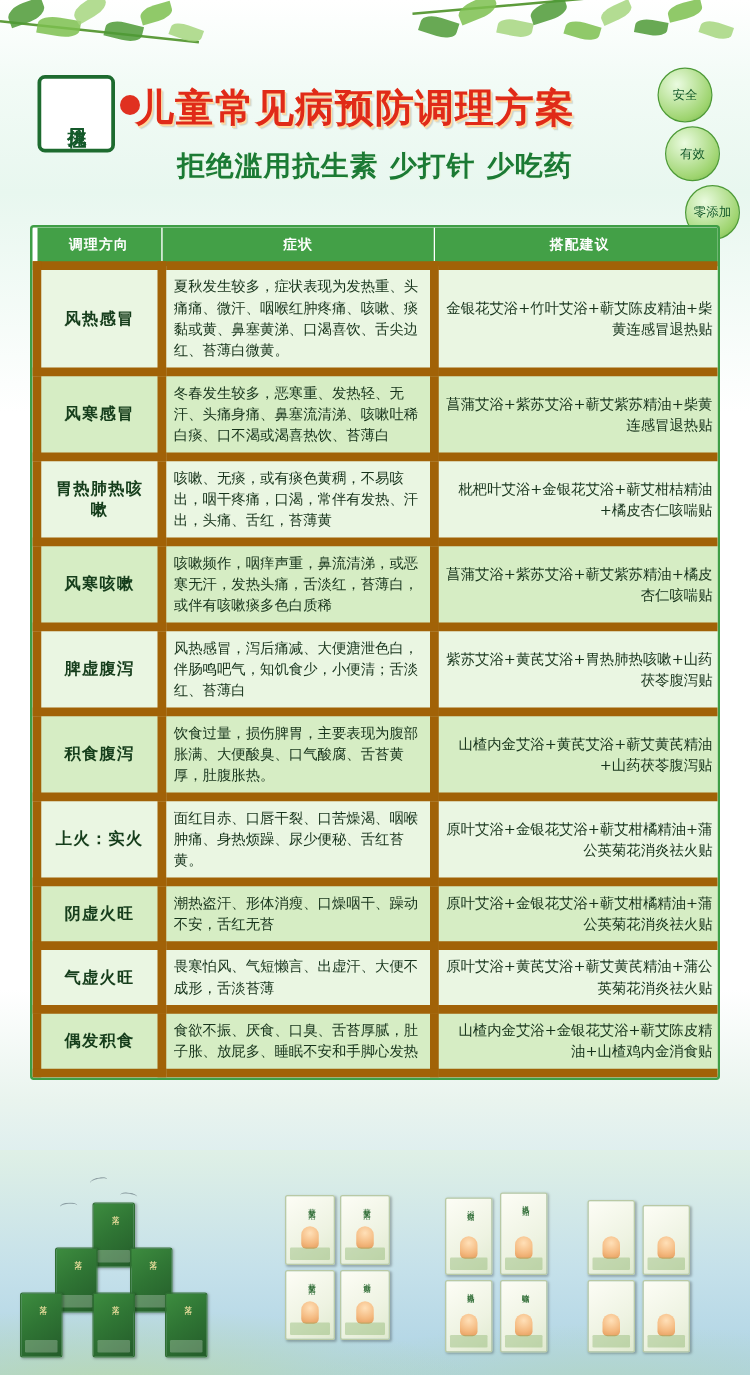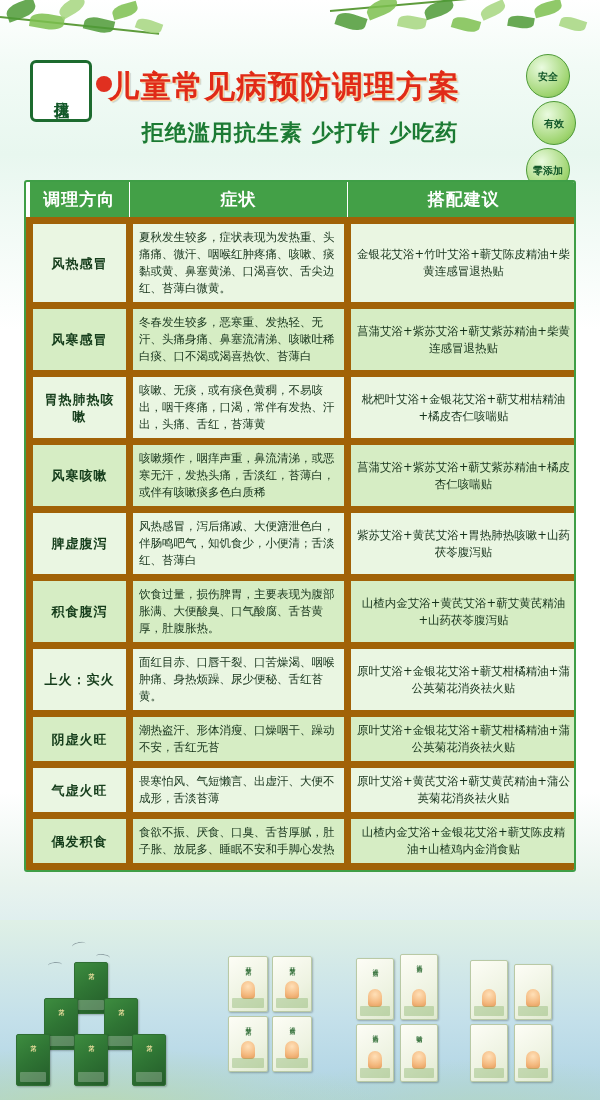--- a/index.html
+++ b/index.html
@@ -105,51 +105,51 @@
     gap: 3px;
   }
   .badge {
     width: 44px; height: 44px;
     margin-left: 7px;
     border-radius: 50%;
     background: radial-gradient(circle at 35% 30%, #eafbe0, #9ed46f 70%, #6fae45 100%);
     border: 1.5px solid #4d9a36;
     color: #14592a;
     font-size: 10px;
-    font-weight: bold;
+    font-weight: normal;
     display: flex;
     align-items: center;
     justify-content: center;
     line-height: 11px;
     text-align: center;
     letter-spacing: 0;
   }
   .badge:nth-child(1) { margin-left: 2px; }
   .badge:nth-child(2) { margin-left: 8px; }
-  .badge:nth-child(3) { margin-left: 2px; }
+  .badge:nth-child(3) { margin-left: 24px; }
 
   
   .table-wrap {
     position: absolute;
     top: 180px; left: 24px;
     width: 552px;
     border: 2px solid #3f9e46;
     border-radius: 3px;
     background: #ffffff;
     overflow: hidden;
   }
   table {
     width: 100%;
     border-collapse: collapse;
     table-layout: fixed;
   }
   thead th {
     background: #43a047;
     color: #ffffff;
-    font-size: 17px;
+    font-size: 11px;
     font-weight: bold;
     padding: 6px 2px;
     border-right: 1px solid #ffffff;
     letter-spacing: 1px;
   }
   thead th:last-child { border-right: none; }
   col.c1 { width: 100px; }
   col.c2 { width: 218px; }
   col.c3 { width: 232px; }
 
@@ -164,21 +164,21 @@
   tbody tr.odd td { background: #eaf6e2; }
   tbody tr.even td { background: #d6edc4; }
   td.col-dir {
     text-align: center;
     font-weight: bold;
     font-size: 13px;
     letter-spacing: 1px;
     color: #153d1b;
   }
   td.col-sym { text-align: left; }
-  td.col-rec { text-align: center; }
+  td.col-rec { text-align: right; }
 
   
   .bottom {
     position: absolute;
     left: 0; bottom: 0;
     width: 600px; height: 180px;
     overflow: hidden;
   }
   .bg-hill {
     position: absolute;

